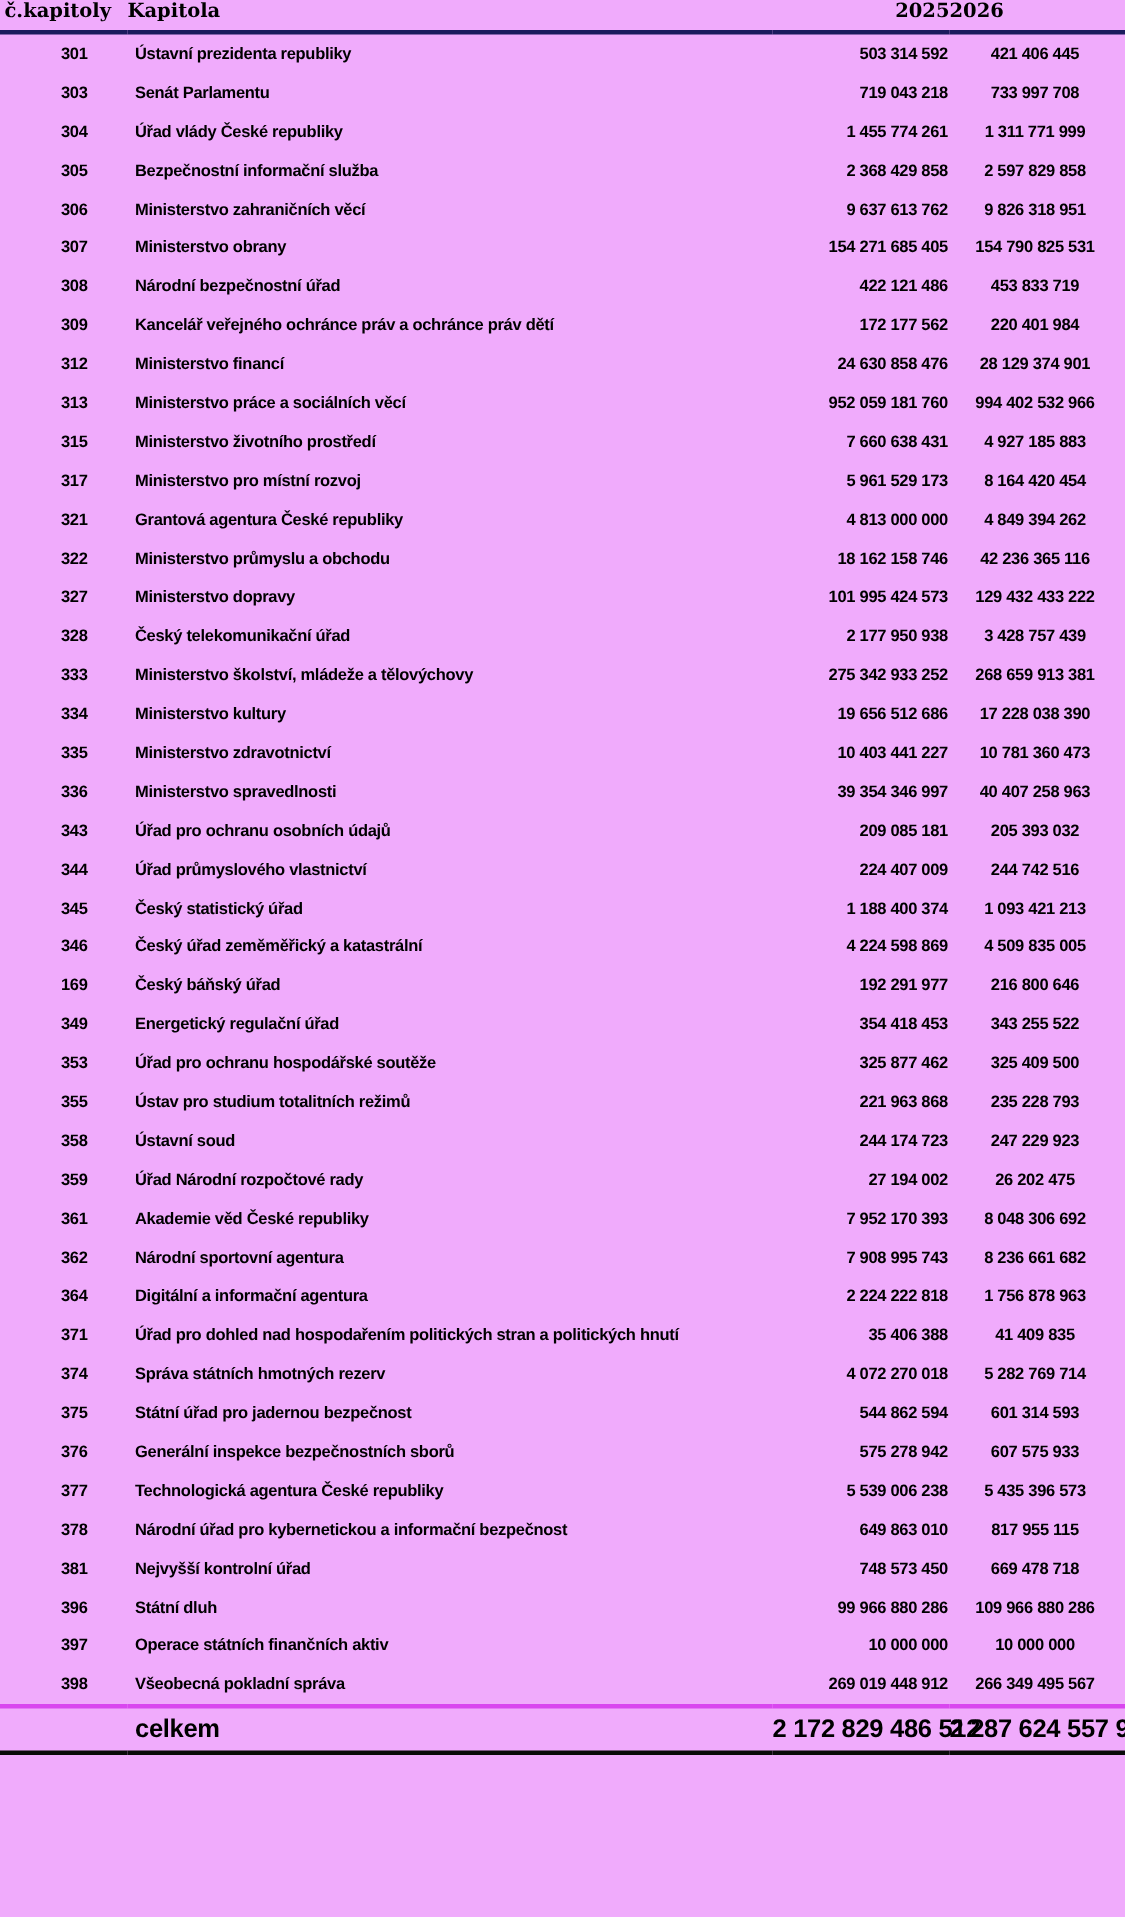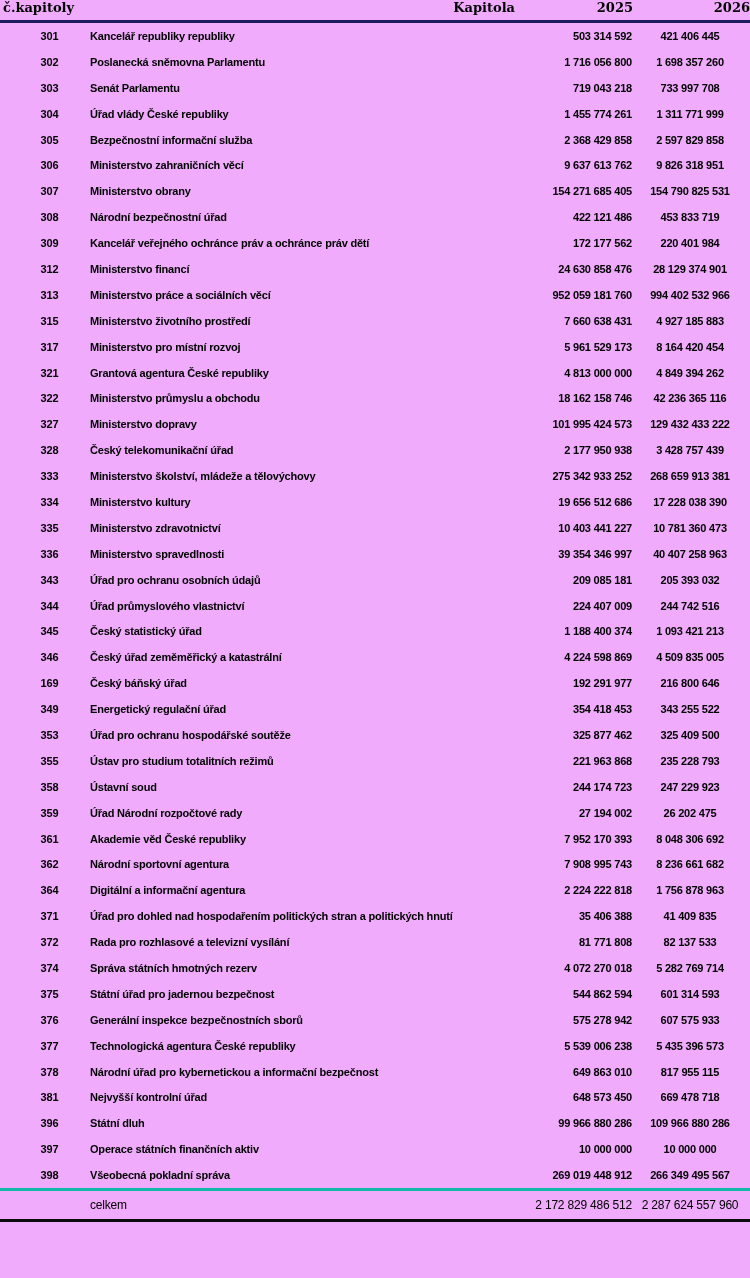--- a/index.html
+++ b/index.html
@@ -28,51 +28,51 @@
     font-weight: bold;
     font-size: 13px;
     color: #000000;
     height: 20px;
     padding: 0;
     vertical-align: top;
     border-bottom: 3px solid #1b1b5e;
     white-space: nowrap;
   }
   thead th.h-code  { text-align: left; padding-left: 3px; }
-  thead th.h-name  { text-align: right; }
+  thead th.h-name  { text-align: left; }
   thead th.h-y2025 { text-align: right; }
-  thead th.h-y2026 { text-align: right; }
+  thead th.h-y2026 { text-align: left; }
 
   tbody td {
     font-family: "Liberation Sans", sans-serif;
     font-weight: bold;
     font-size: 11px;
     letter-spacing: -0.2px;
     color: #000000;
     height: 25.9px;
     padding: 0;
     vertical-align: middle;
     white-space: nowrap;
     overflow: hidden;
   }
   td.code  { text-align: center; padding-left: 14px; }
   td.name  { text-align: left; padding-left: 5px; }
   td.y2025 { text-align: right; padding-right: 1px; }
   td.y2026 { text-align: center; padding-right: 3px; }
 
   tfoot td {
     font-family: "Liberation Sans", sans-serif;
-    font-weight: normal;
-    font-size: 12px;
+    font-weight: bold;
+    font-size: 17px;
     letter-spacing: -0.2px;
     color: #000000;
     height: 28px;
     padding: 0;
     vertical-align: middle;
-    border-top: 3px solid #14b8a6;
+    border-top: 3px solid #d946ef;
     border-bottom: 3px solid #0a0a0a;
     white-space: nowrap;
   }
   tfoot td.name  { text-align: left; padding-left: 5px; }
   tfoot td.y2025 { text-align: right; padding-right: 1px; }
   tfoot td.y2026 { text-align: center; padding-right: 3px; }
 </style>
 </head>
 <body>
 
@@ -89,31 +89,25 @@
         <th class="h-code">č.kapitoly</th>
         <th class="h-name">Kapitola</th>
         <th class="h-y2025">2025</th>
         <th class="h-y2026">2026</th>
       </tr>
     </thead>
     <tbody>
 
         <tr>
           <td class="code">301</td>
-          <td class="name">Kancelář republiky republiky</td>
+          <td class="name">Ústavní prezidenta republiky</td>
           <td class="y2025">503 314 592</td>
           <td class="y2026">421 406 445</td>
         </tr>
 
-        <tr>
-          <td class="code">302</td>
-          <td class="name">Poslanecká sněmovna Parlamentu</td>
-          <td class="y2025">1 716 056 800</td>
-          <td class="y2026">1 698 357 260</td>
-        </tr>
 
         <tr>
           <td class="code">303</td>
           <td class="name">Senát Parlamentu</td>
           <td class="y2025">719 043 218</td>
           <td class="y2026">733 997 708</td>
         </tr>
 
         <tr>
           <td class="code">304</td>
@@ -334,26 +328,20 @@
           <td class="y2026">1 756 878 963</td>
         </tr>
 
         <tr>
           <td class="code">371</td>
           <td class="name">Úřad pro dohled nad hospodařením politických stran a politických hnutí</td>
           <td class="y2025">35 406 388</td>
           <td class="y2026">41 409 835</td>
         </tr>
 
-        <tr>
-          <td class="code">372</td>
-          <td class="name">Rada pro rozhlasové a televizní vysílání</td>
-          <td class="y2025">81 771 808</td>
-          <td class="y2026">82 137 533</td>
-        </tr>
 
         <tr>
           <td class="code">374</td>
           <td class="name">Správa státních hmotných rezerv</td>
           <td class="y2025">4 072 270 018</td>
           <td class="y2026">5 282 769 714</td>
         </tr>
 
         <tr>
           <td class="code">375</td>
@@ -379,21 +367,21 @@
         <tr>
           <td class="code">378</td>
           <td class="name">Národní úřad pro kybernetickou a informační bezpečnost</td>
           <td class="y2025">649 863 010</td>
           <td class="y2026">817 955 115</td>
         </tr>
 
         <tr>
           <td class="code">381</td>
           <td class="name">Nejvyšší kontrolní úřad</td>
-          <td class="y2025">648 573 450</td>
+          <td class="y2025">748 573 450</td>
           <td class="y2026">669 478 718</td>
         </tr>
 
         <tr>
           <td class="code">396</td>
           <td class="name">Státní dluh</td>
           <td class="y2025">99 966 880 286</td>
           <td class="y2026">109 966 880 286</td>
         </tr>
 

